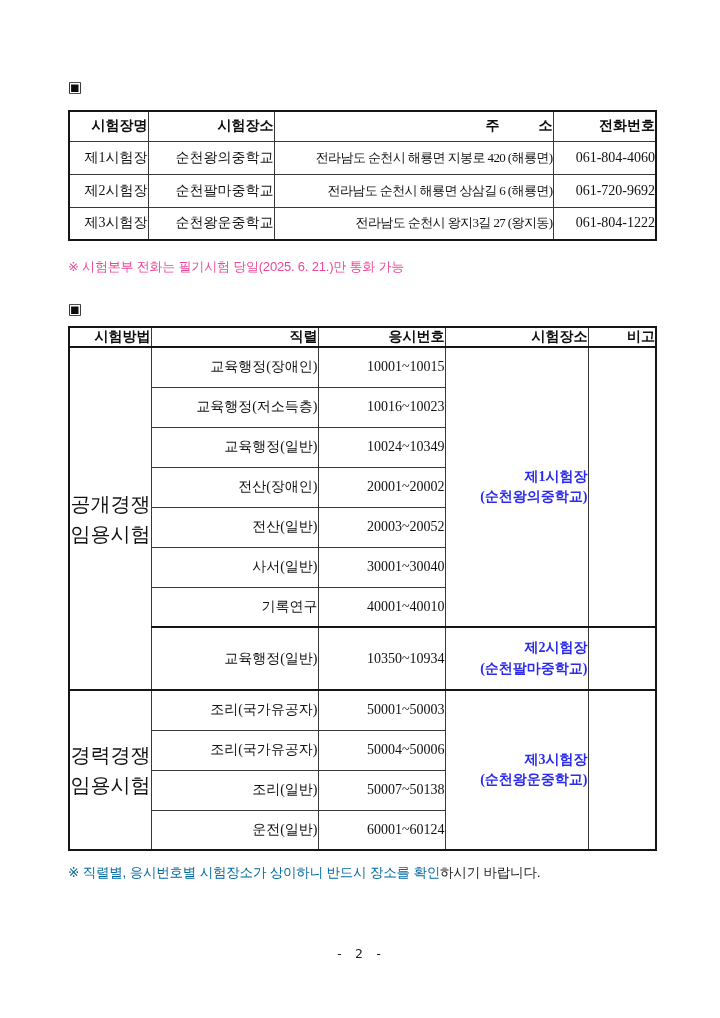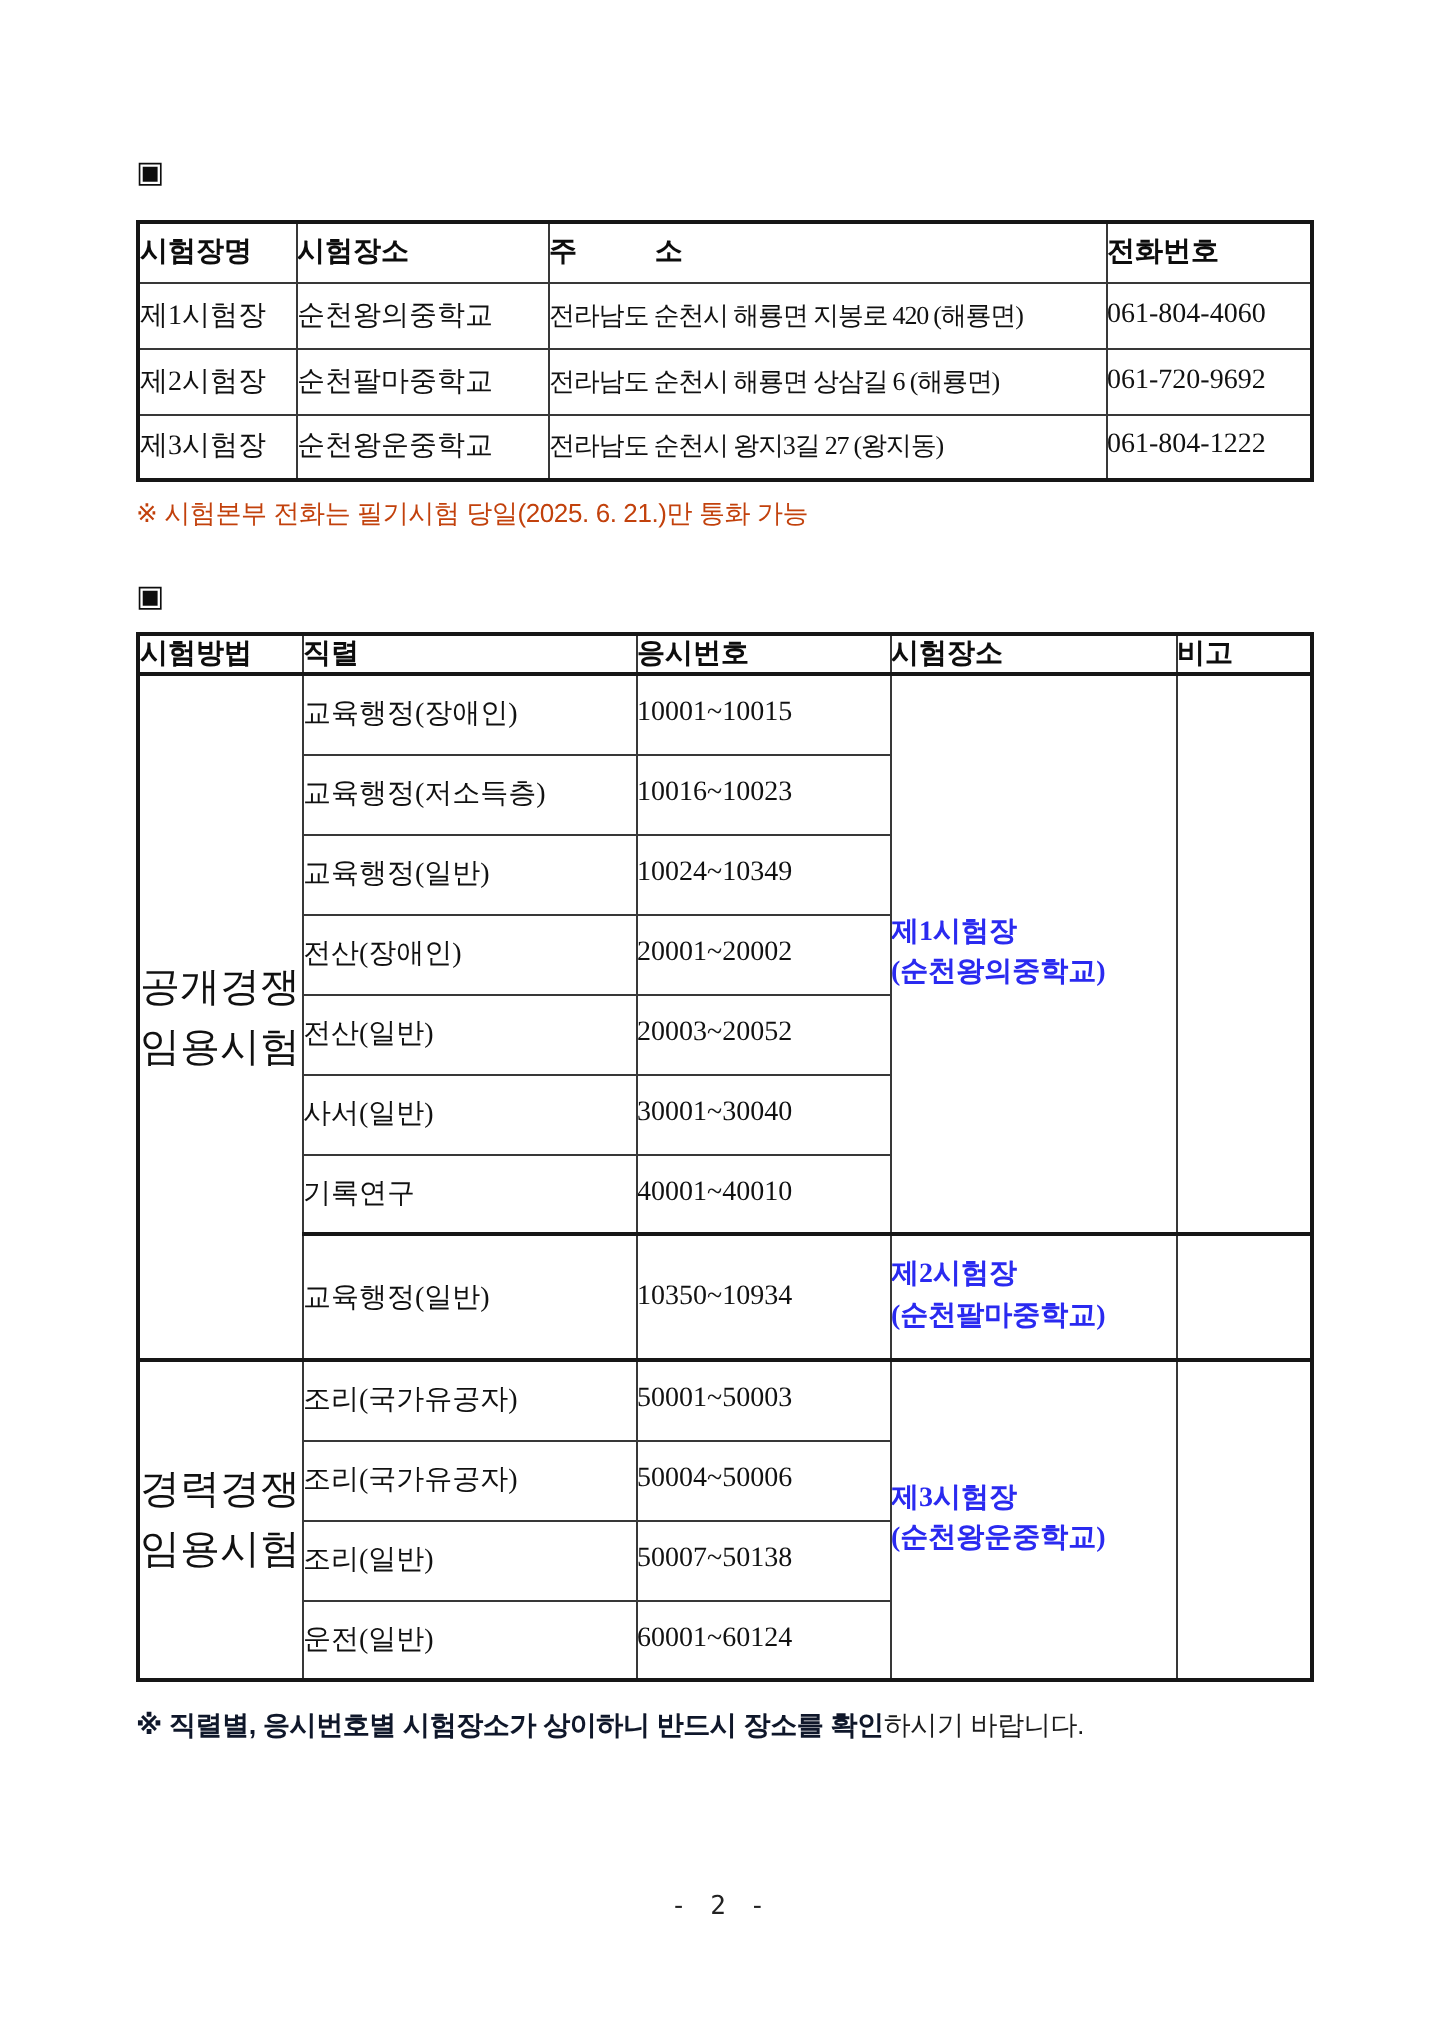--- a/index.html
+++ b/index.html
@@ -14,60 +14,60 @@
 
   .sec-heading {
     font-family:"Liberation Sans","DejaVu Sans",sans-serif;
     font-weight:bold; font-size:16.5px; letter-spacing:0.5px; color:#0d0d0d;
     display:flex; align-items:center; gap:9px;
   }
   .bullet { font-size:15px; line-height:1; position:relative; top:-1px; }
 
   table { border-collapse:collapse; table-layout:fixed; width:587px;
           border:2px solid #161616; }
-  td, th { border:1px solid #383838; text-align:left; vertical-align:middle;
+  td, th { border:1px solid #383838; text-align:right; vertical-align:middle;
            padding:0 0; overflow:hidden; }
   th {
     font-family:"Liberation Sans","DejaVu Sans",sans-serif;
     font-weight:bold; font-size:14px; color:#0d0d0d;
   }
   td { font-size:14px; }
 
   
   .t1 { margin-top:15px; }
   .t1 thead tr { height:30px; }
   .t1 tbody tr { height:33px; }
   .addr-header { white-space:pre; }
   .addr-cell { font-size:13px; letter-spacing:-0.6px;margin-left:44px; }
 
   .note {
-    margin-top:7px;
-    font-family:"Liberation Sans","DejaVu Sans",sans-serif;
-    font-size:13px; color:#c2410c; letter-spacing:-0.2px;
+    margin-top:17px;
+    font-family:"Liberation Sans","DejaVu Sans",sans-serif;
+    font-size:13px; color:#ec4899; letter-spacing:-0.2px;
   }
 
   .sec2 { margin-top:26px; }
 
   
   .t2 { margin-top:9px; }
   .t2 thead tr { height:17px; }
   .t2 thead th { border-bottom:2px solid #161616; }
   .t2 tbody tr { height:40px; }
   .t2 tbody tr.tall { height:63px; }
   .t2 td.thick-top { border-top:2px solid #161616; }
   .site-cell { color:#2a2af0; font-weight:bold; font-size:14px; line-height:1.45; }
   .method-cell { font-size:20px; line-height:1.5; }
   .remark-cell { }
 
   .footer-note {
     margin-top:13px;
     font-family:"Liberation Sans","DejaVu Sans",sans-serif;
     font-size:13.5px; letter-spacing:-0.2px; color:#1b1b1b;
   }
-  .footer-note .bold { font-weight:bold; color:#0f172a; }
+  .footer-note .bold { font-weight:normal; color:#0369a1; }
 
   .page-number {
     position:absolute; left:0; top:946px; width:720px; text-align:center;
     font-family:"DejaVu Sans Mono","Liberation Mono",monospace;
     font-size:13px; color:#222222; letter-spacing:2px;
   }
 </style>
 </head>
 <body>
 

